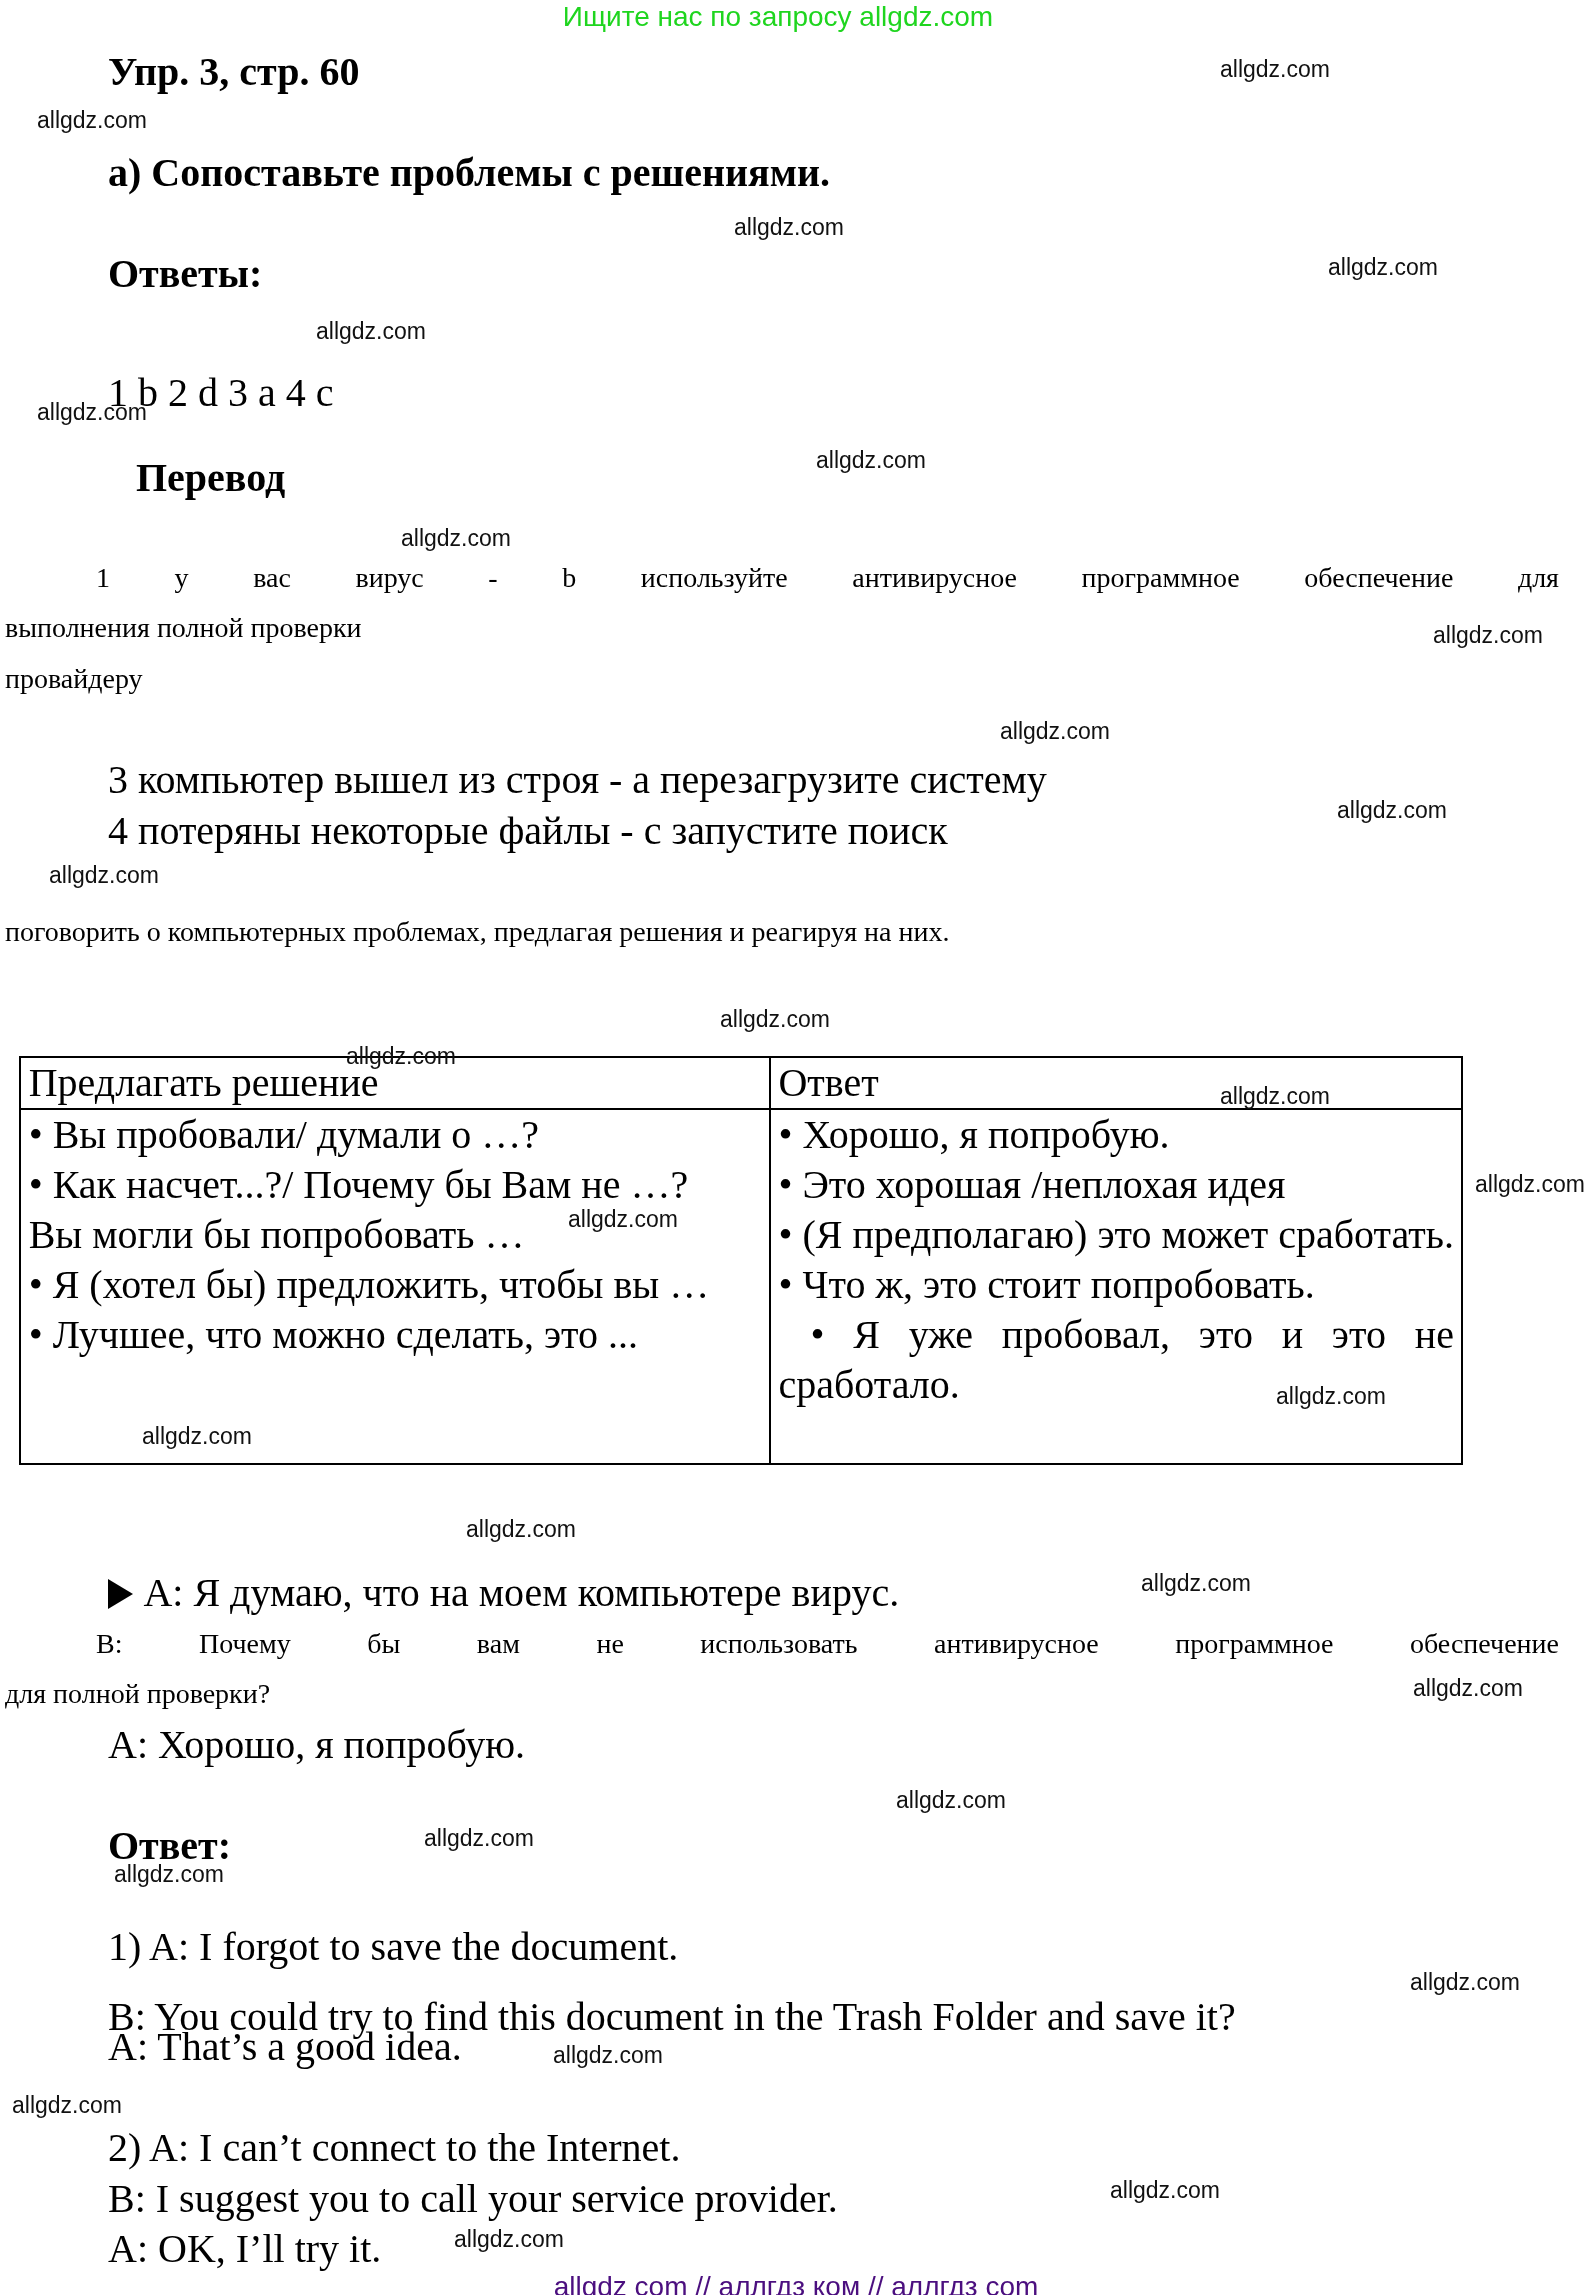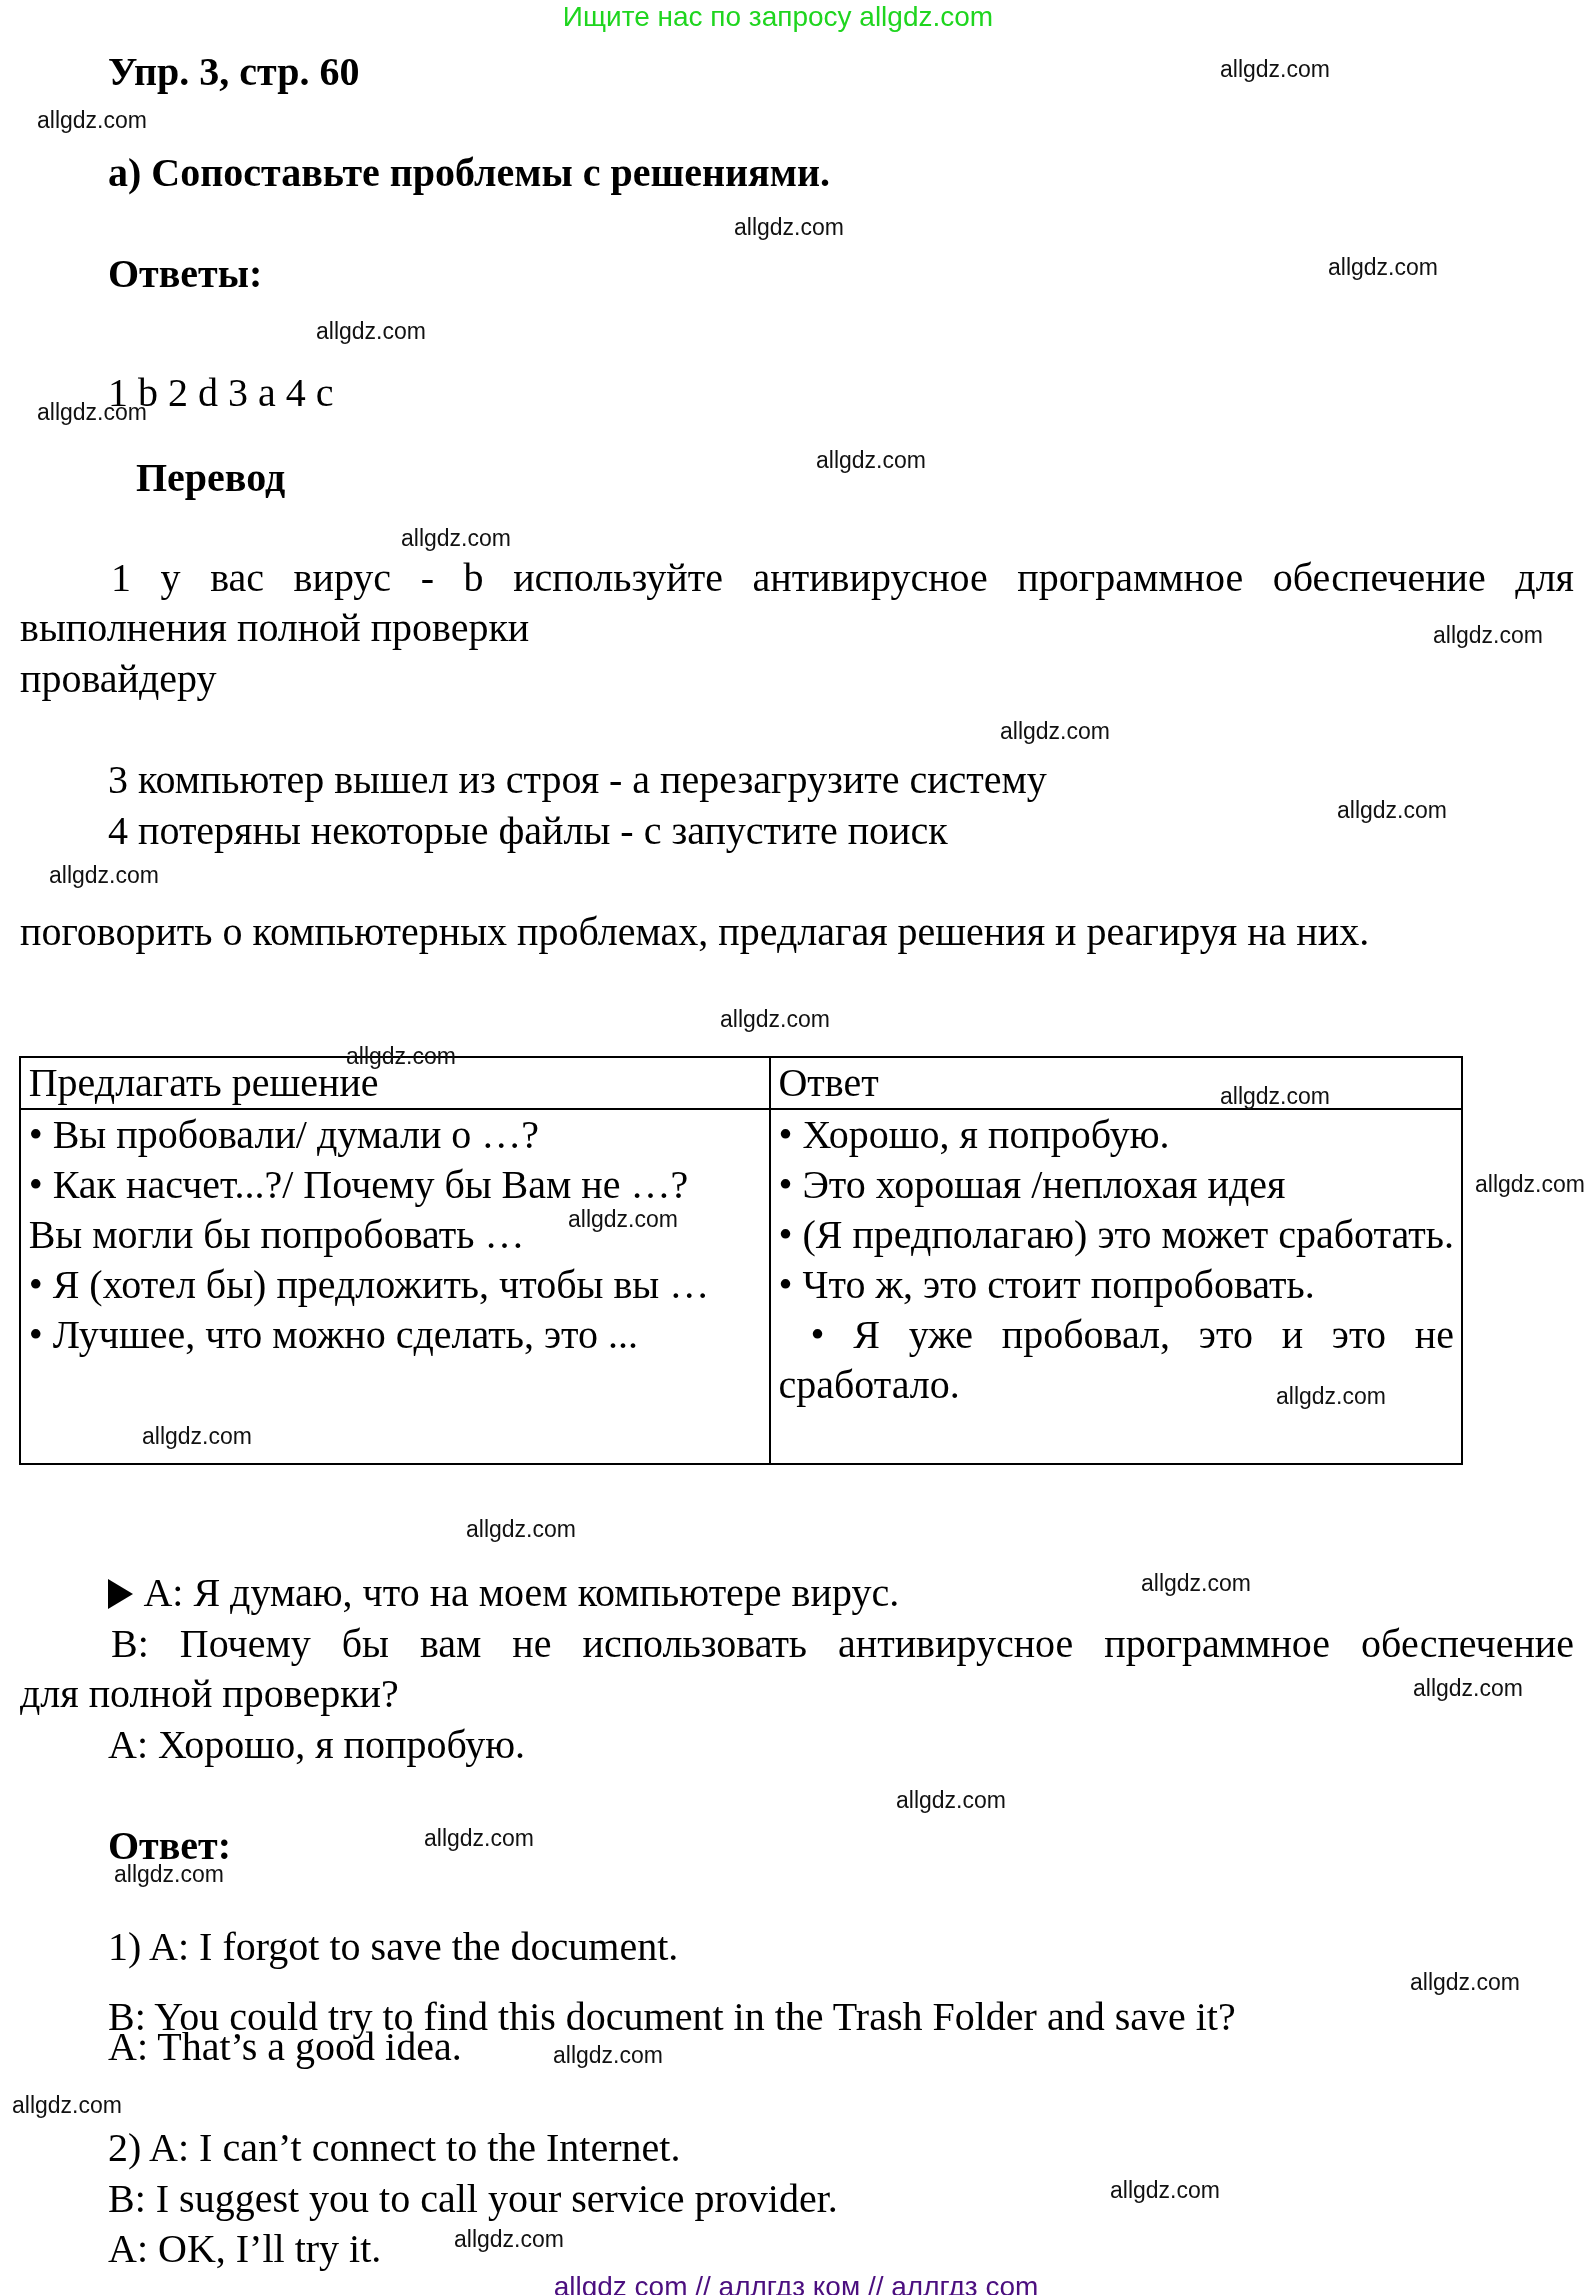--- a/index.html
+++ b/index.html
@@ -4,21 +4,21 @@
 <style>
   html, body { margin: 0; padding: 0; background: #ffffff; }
   body { width: 1592px; height: 2295px; position: relative; overflow: hidden;
          font-family: "Liberation Serif", "DejaVu Serif", serif; color: #000; }
   .abs { position: absolute; white-space: nowrap; }
   .serif { font-family: "Liberation Serif", "DejaVu Serif", serif; font-size: 40px; line-height: 50px; }
   .bold { font-weight: bold; }
   .wm { font-family: "Liberation Sans", "DejaVu Sans", sans-serif; font-size: 23px; color: #111; position: absolute; white-space: nowrap; line-height: 27px; }
   .top-banner { font-family: "Liberation Sans", "DejaVu Sans", sans-serif; font-size: 28px; color: #1fd51f; left: 0; width: 1556px; text-align: center; top: 0; line-height: 34px; position: absolute; }
   .footer { font-family: "Liberation Sans", "DejaVu Sans", sans-serif; font-size: 28px; color: #4b0f7f; left: 0; width: 1592px; text-align: center; top: 2272px; line-height: 30px; position: absolute; }
-  .para { position: absolute; left: 20px; width: 1554px; font-size: 40px; line-height: 50px; text-align: justify; text-indent: 91px; }
+  .para { position: absolute; left: 5px; width: 1554px; font-size: 28px; line-height: 50px; text-align: justify; text-indent: 91px; }
   .justify-line { display: block; text-align: justify; text-align-last: justify; }
   .plain-line { display: block; text-align: left; }
   table.phr { position: absolute; left: 19.3px; top: 1056px; width: 1444px; border-collapse: collapse; font-size: 40px; line-height: 50px; }
   table.phr td { border: 2.2px solid #000; vertical-align: top; padding: 0 7.4px; }
   table.phr td.col1 { width: 761px; }
   .cell-line { display: block; white-space: nowrap; }
   .cell-just { display: block; text-align: justify; text-align-last: justify; margin-left: 32px; }
   .arrow { display: inline-block; width: 0; height: 0; border-top: 15px solid transparent; border-bottom: 15px solid transparent; border-left: 25px solid #000; margin-right: 10.4px; vertical-align: -3px; }
 </style>
 </head>

